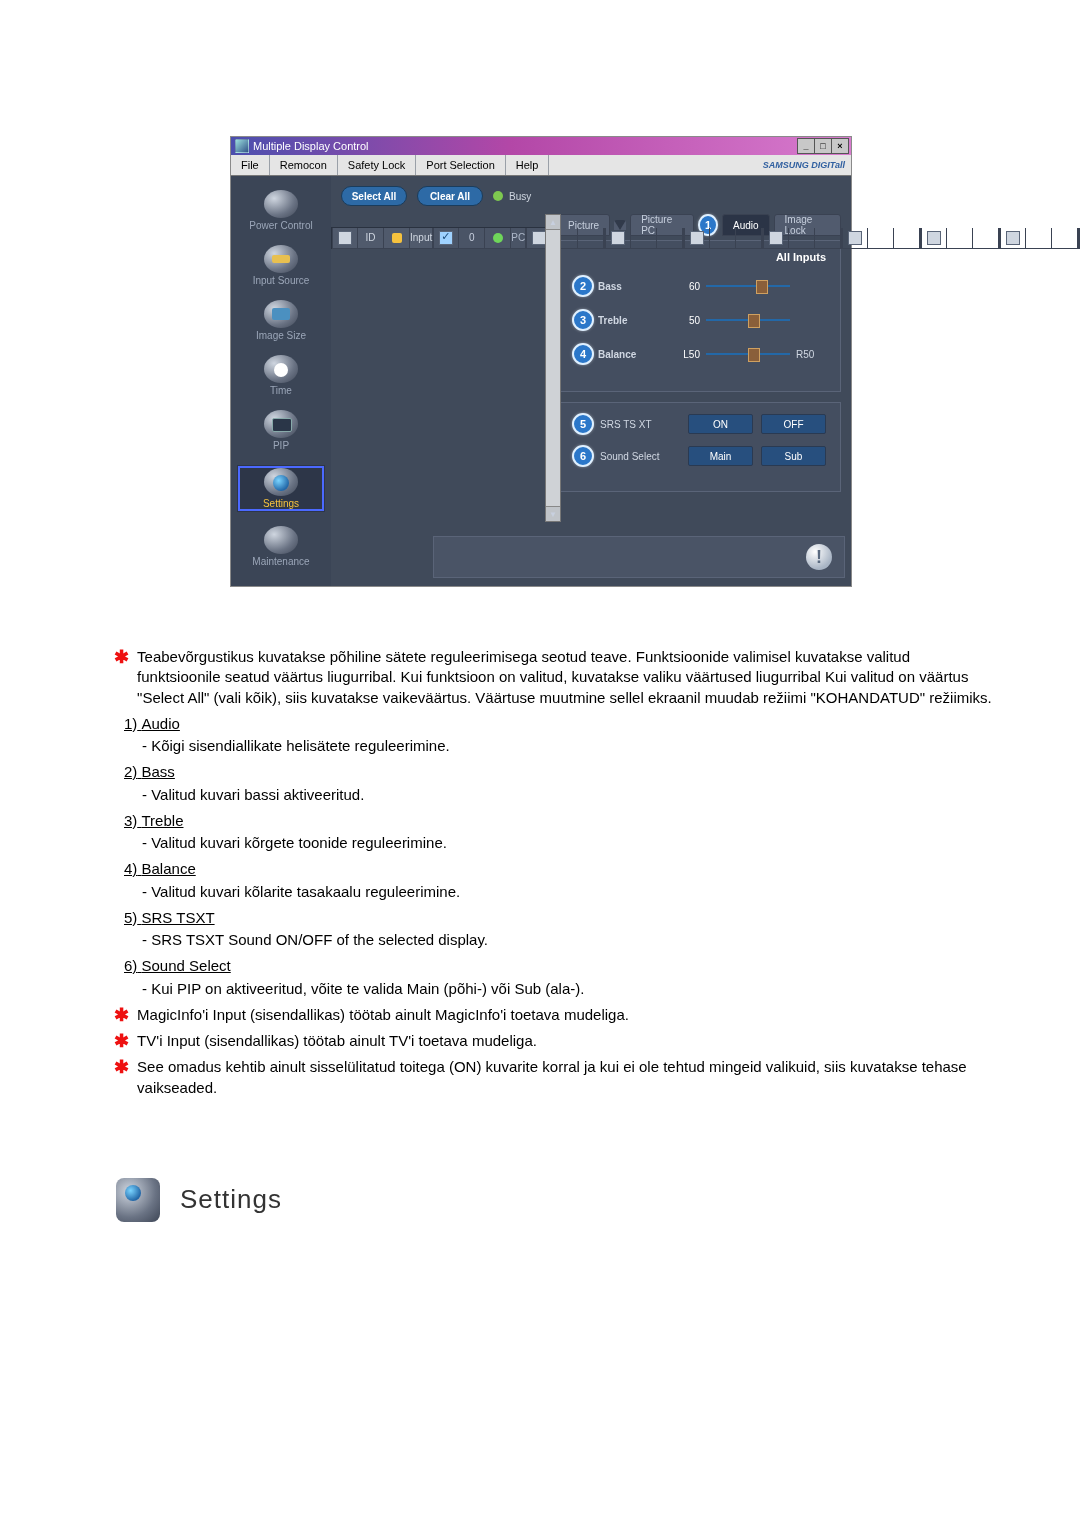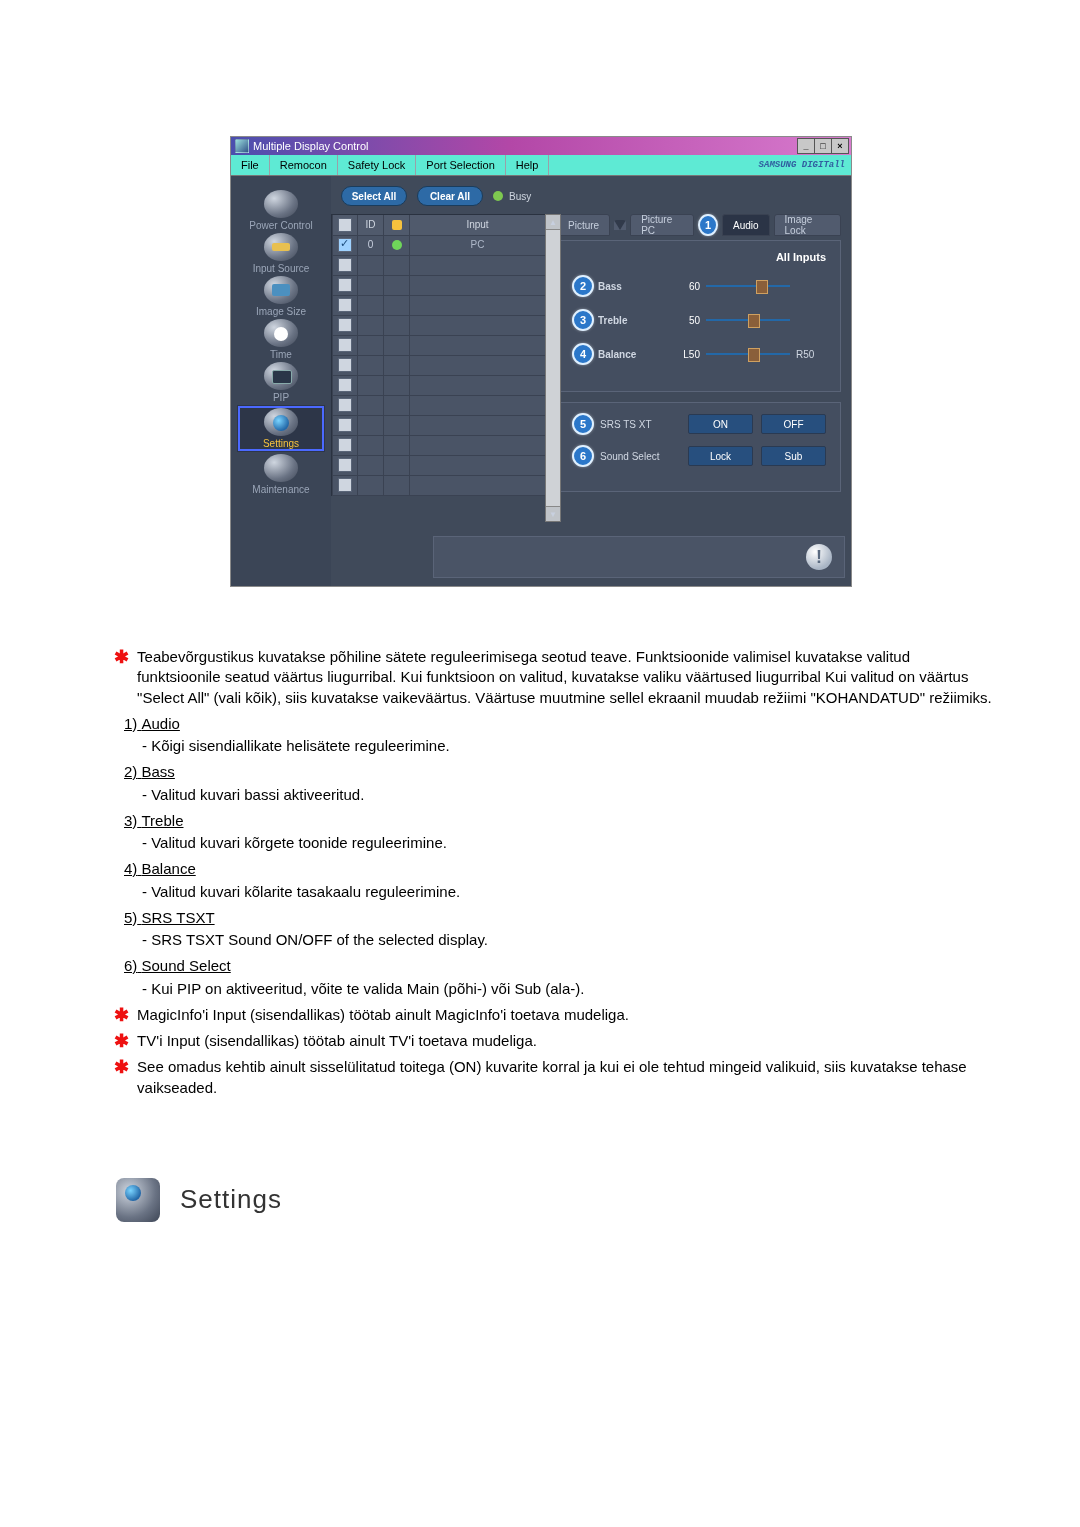--- a/index.html
+++ b/index.html
@@ -45,56 +45,55 @@
   .win-btn {
     width: 16px; height: 14px;
     background: #c8c8c8;
     border: 1px solid #555;
     margin-left: -1px;
     display: flex; align-items: center; justify-content: center;
     font-size: 9px; font-weight: bold; color: #000;
   }
   .menubar {
     height: 20px;
-    background: #5eead4;
+    background: #e5e5e5;
     display: flex;
     align-items: stretch;
     justify-content: space-between;
     color: #000;
     border-bottom: 1px solid #777;
   }
   .menubar-left { display: flex; }
   .menu-item {
     padding: 0 10px;
     display: flex; align-items: center;
     border-right: 1px solid #9aa0a8;
     font-size: 11px;
   }
   .brand {
     display: flex; align-items: center;
     padding-right: 6px;
     font-size: 9px;
     font-style: italic;
     color: #3160a0;
     font-weight: bold;
-    font-family: Liberation Mono, monospace;
   }
   .body-area {
     display: flex;
     min-height: 410px;
     background: #404a5a;
   }
   .sidebar {
     width: 100px;
     background: #3b4556;
     display: flex;
     flex-direction: column;
     align-items: center;
     padding-top: 14px;
-    gap: 2px;
+    gap: 14px;
   }
   .side-item {
     width: 88px;
     display: flex; flex-direction: column; align-items: center;
     gap: 2px;
   }
   .side-ico {
     width: 34px; height: 28px;
     background: radial-gradient(ellipse at 30% 30%, #cfd6e0 0%, #6a7384 60%, #3d4555 100%);
     border-radius: 50%;
@@ -161,21 +160,22 @@
     display: flex;
     gap: 6px;
     padding: 0 6px 6px 0;
     flex: 1;
   }
   .table-pane {
     width: 214px;
     border: 1px solid #2a3240;
     background: #4a5466;
     display: flex;
-    flex-direction: column;
+    flex-direction: row;
+    margin-top: 13px;
   }
   .table-head, .table-row {
     display: grid;
     grid-template-columns: 26px 26px 26px 1fr;
     align-items: center;
   }
   .table-head {
     height: 20px;
     background: #505a6c;
     font-size: 10px;
@@ -597,21 +597,21 @@
               <div class="fieldset" style="margin-top:10px">
                 <div class="btn-row">
                   <span class="circ">5</span>
                   <span class="lab">SRS TS XT</span>
                   <div class="opt-btn">ON</div>
                   <div class="opt-btn">OFF</div>
                 </div>
                 <div class="btn-row">
                   <span class="circ">6</span>
                   <span class="lab">Sound Select</span>
-                  <div class="opt-btn">Lock</div>
+                  <div class="opt-btn">Main</div>
                   <div class="opt-btn">Sub</div>
                 </div>
               </div>
             </div>
           </div>
 
           <div class="status-strip">
             <div class="alert-ico">!</div>
           </div>
         </div>

